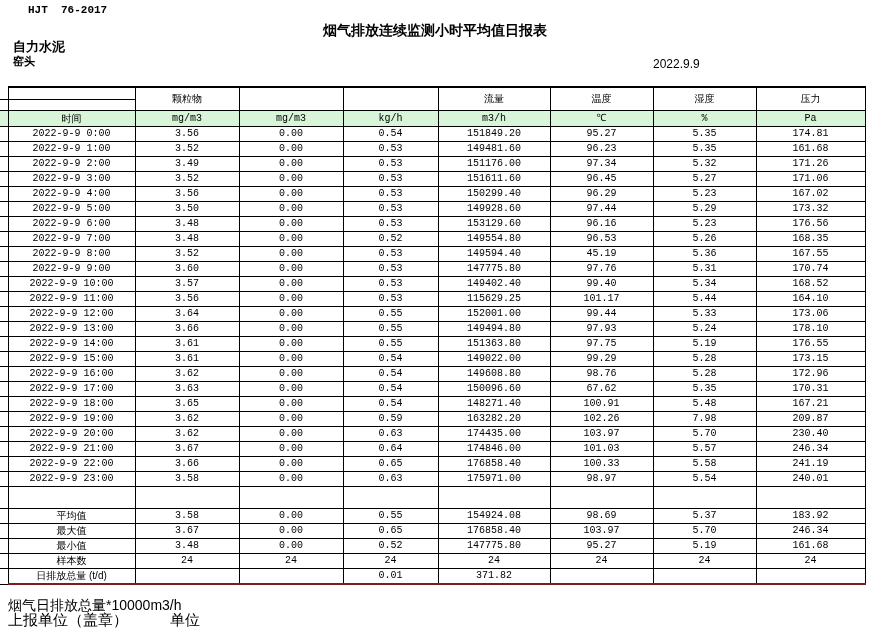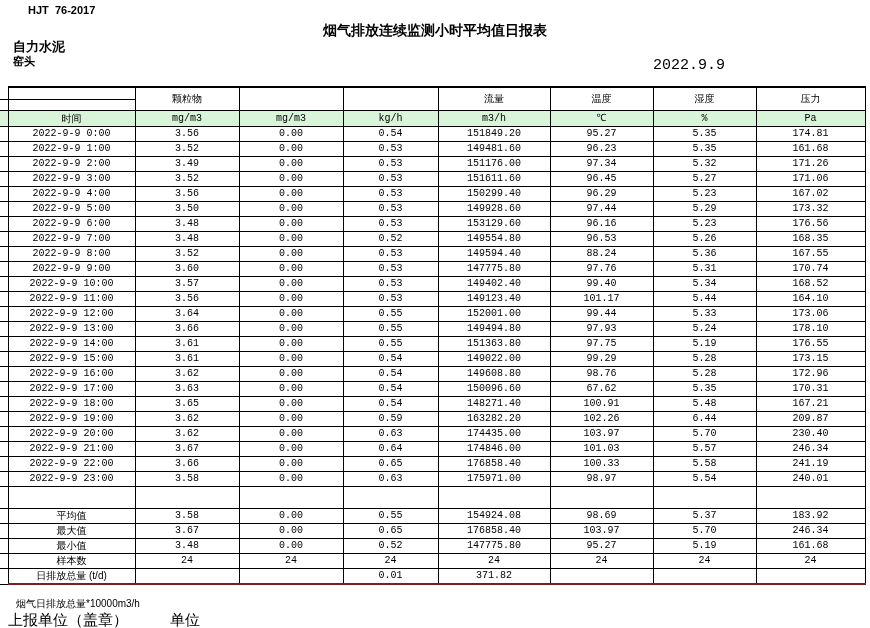--- a/index.html
+++ b/index.html
@@ -1,38 +1,38 @@
 <!DOCTYPE html>
 <html style="--hdr-green: #d9f5d9;"><head>
 <meta charset="utf-8">
 <style>
   html,body{margin:0;padding:0;background:#fff;}
   .page{position:relative;width:870px;height:628px;background:#ffffff;overflow:hidden;
         font-family:"Liberation Sans","DejaVu Sans",sans-serif;color:#000;}
-  .standard{position:absolute;left:13px;top:4px;font-family:Liberation Sans, sans-serif;
+  .standard{position:absolute;left:13px;top:4px;font-family:Liberation Mono, monospace;
             font-weight:bold;font-size:11px;white-space:pre;padding-left:15px;}
   .title{position:absolute;left:0;top:22px;width:870px;text-align:center;font-weight:bold;font-size:14px;}
   .company{position:absolute;left:13px;top:38px;font-weight:bold;font-size:13px;}
   .location{position:absolute;left:13px;top:54px;font-weight:bold;font-size:11px;}
-  .date{position:absolute;left:653px;top:57px;font-family:Liberation Mono, monospace;font-size:15px;}
+  .date{position:absolute;left:653px;top:57px;font-family:Liberation Sans, sans-serif;font-size:12px;}
   table.report{position:absolute;left:0;top:86px;border-collapse:collapse;table-layout:fixed;width:865px;}
   table.report td{border:1px solid #000;text-align:center;vertical-align:middle;padding:0;
                   height:14px;line-height:14px;font-size:10px;overflow:hidden;white-space:nowrap;
                   font-family:"Liberation Mono","DejaVu Sans Mono",monospace;}
   table.report td.cn{font-family:"Liberation Sans","DejaVu Sans",sans-serif;}
   table.report td.stub{border:none;border-bottom:1px solid #000;}
   tr.h1 td{border-top:2px solid #000;height:10px;line-height:10px;}
   tr.h1 td.stub{border-top:none;}
   tr.h1 td[rowspan]{height:22px;line-height:22px;}
   tr.h2 td{height:10px;line-height:10px;}
   tr.units td{background:var(--hdr-green,#d9f5d9);height:15px;line-height:15px;}
   tr.spacer td{height:21px;}
   tr.total td{border-bottom:2px solid #7f1d1d;}
   tr.total td.stub{border-bottom:1px solid #000;}
-  .foot-note{position:absolute;left:16px;top:597px;font-size:10px;
+  .foot-note{position:absolute;left:8px;top:597px;font-size:14px;
              font-family:"Liberation Sans","DejaVu Sans",sans-serif;}
   .foot-unit-row{position:absolute;left:8px;top:611px;font-size:15px;}
   .foot-unit-row .unit2{position:absolute;left:162px;top:0;white-space:nowrap;}
 </style>
 </head>
 <body>
 
 <div class="page">
   <div class="standard">HJT  76-2017</div>
   <div class="title">烟气排放连续监测小时平均值日报表</div>
@@ -169,21 +169,21 @@
           <td>5.26</td>
           <td>168.35</td>
         </tr>
         <tr class="data">
           <td class="stub"></td>
           <td>2022-9-9 8:00</td>
           <td>3.52</td>
           <td>0.00</td>
           <td>0.53</td>
           <td>149594.40</td>
-          <td>88.24</td>
+          <td>45.19</td>
           <td>5.36</td>
           <td>167.55</td>
         </tr>
         <tr class="data">
           <td class="stub"></td>
           <td>2022-9-9 9:00</td>
           <td>3.60</td>
           <td>0.00</td>
           <td>0.53</td>
           <td>147775.80</td>
@@ -201,21 +201,21 @@
           <td>99.40</td>
           <td>5.34</td>
           <td>168.52</td>
         </tr>
         <tr class="data">
           <td class="stub"></td>
           <td>2022-9-9 11:00</td>
           <td>3.56</td>
           <td>0.00</td>
           <td>0.53</td>
-          <td>149123.40</td>
+          <td>115629.25</td>
           <td>101.17</td>
           <td>5.44</td>
           <td>164.10</td>
         </tr>
         <tr class="data">
           <td class="stub"></td>
           <td>2022-9-9 12:00</td>
           <td>3.64</td>
           <td>0.00</td>
           <td>0.55</td>
@@ -291,21 +291,21 @@
           <td>167.21</td>
         </tr>
         <tr class="data">
           <td class="stub"></td>
           <td>2022-9-9 19:00</td>
           <td>3.62</td>
           <td>0.00</td>
           <td>0.59</td>
           <td>163282.20</td>
           <td>102.26</td>
-          <td>6.44</td>
+          <td>7.98</td>
           <td>209.87</td>
         </tr>
         <tr class="data">
           <td class="stub"></td>
           <td>2022-9-9 20:00</td>
           <td>3.62</td>
           <td>0.00</td>
           <td>0.63</td>
           <td>174435.00</td>
           <td>103.97</td>

